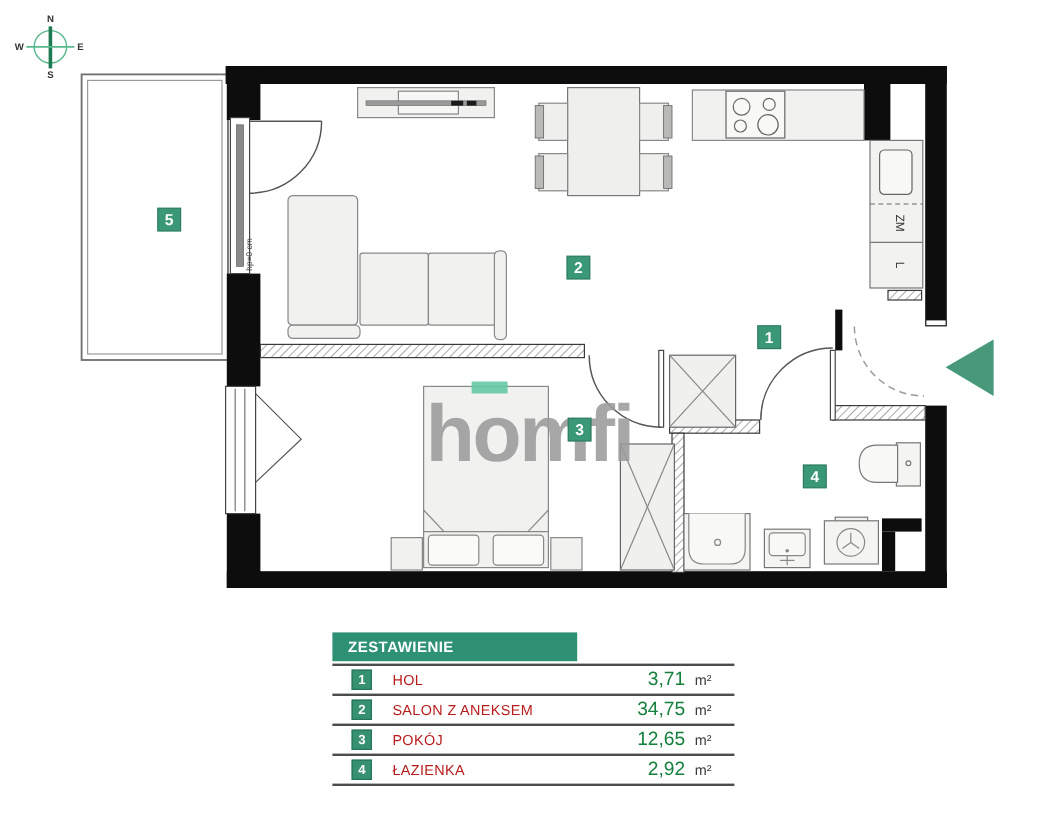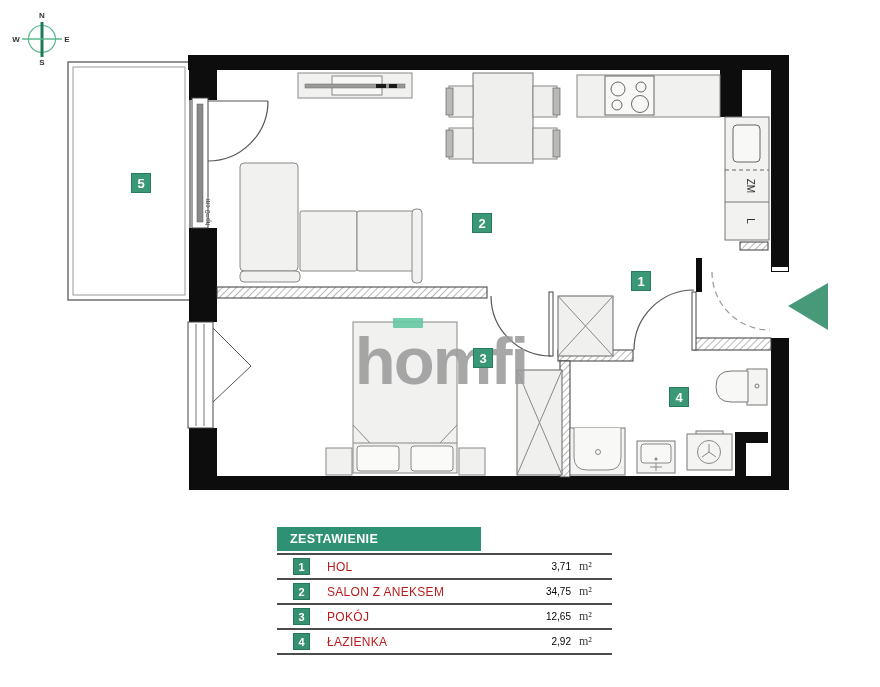--- a/index.html
+++ b/index.html
@@ -19,22 +19,22 @@
   .legend-row{
     display:flex;align-items:center;height:23px;
     border-bottom:2px solid #4c4c4c;padding-right:7px;
   }
   .badge{
     width:17px;height:17px;margin-left:16px;background:#35916f;border:1px solid #26745a;
     color:#fff;font-size:11px;font-weight:bold;display:flex;align-items:center;justify-content:center;
     box-sizing:border-box;
   }
   .room-name{margin-left:17px;font-size:12px;color:#b91c1c;letter-spacing:.3px;}
-  .area{margin-left:auto;font-size:10px;color:#000000;}
-  .unit{width:26px;margin-left:8px;font-size:12px;color:#3a3a3a;text-align:left;font-family:Liberation Serif, serif;}
+  .area{margin-left:auto;font-size:16px;color:#15803d;}
+  .unit{width:26px;margin-left:8px;font-size:12px;color:#3a3a3a;text-align:left;}
 </style>
 </head>
 <body>
 
 <div class="stage">
 
   <svg width="880" height="520" viewBox="0 0 880 520">
     <defs>
       <pattern id="hatch" width="5" height="5" patternUnits="userSpaceOnUse" patternTransform="rotate(45)">
         <rect width="5" height="5" fill="#ffffff"></rect>

